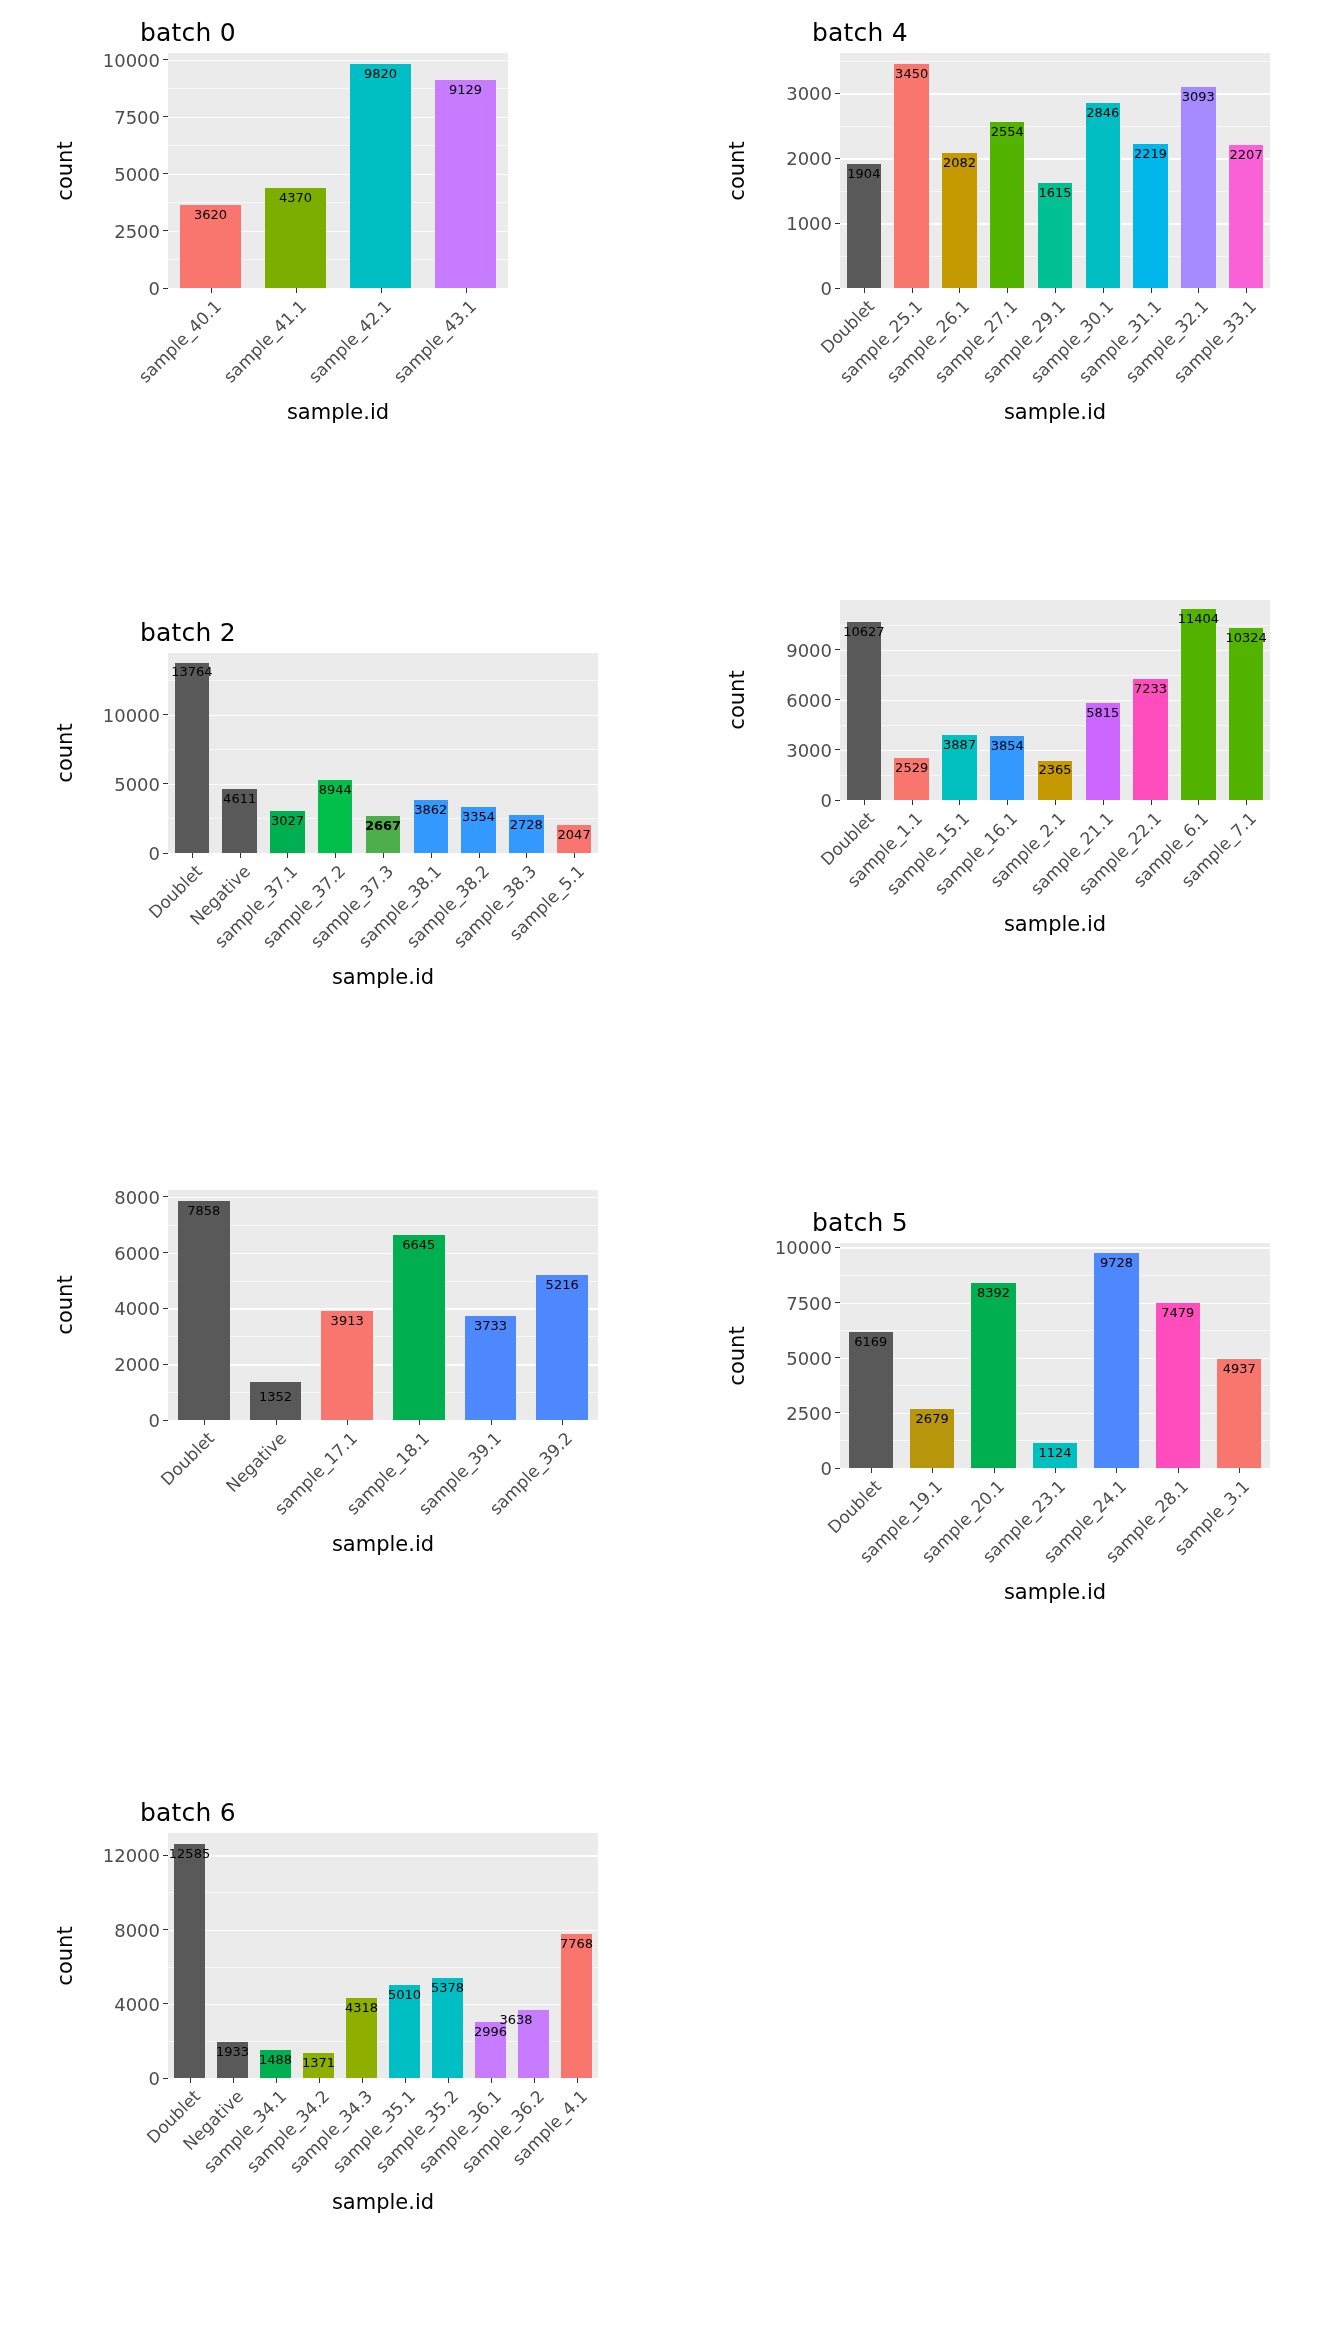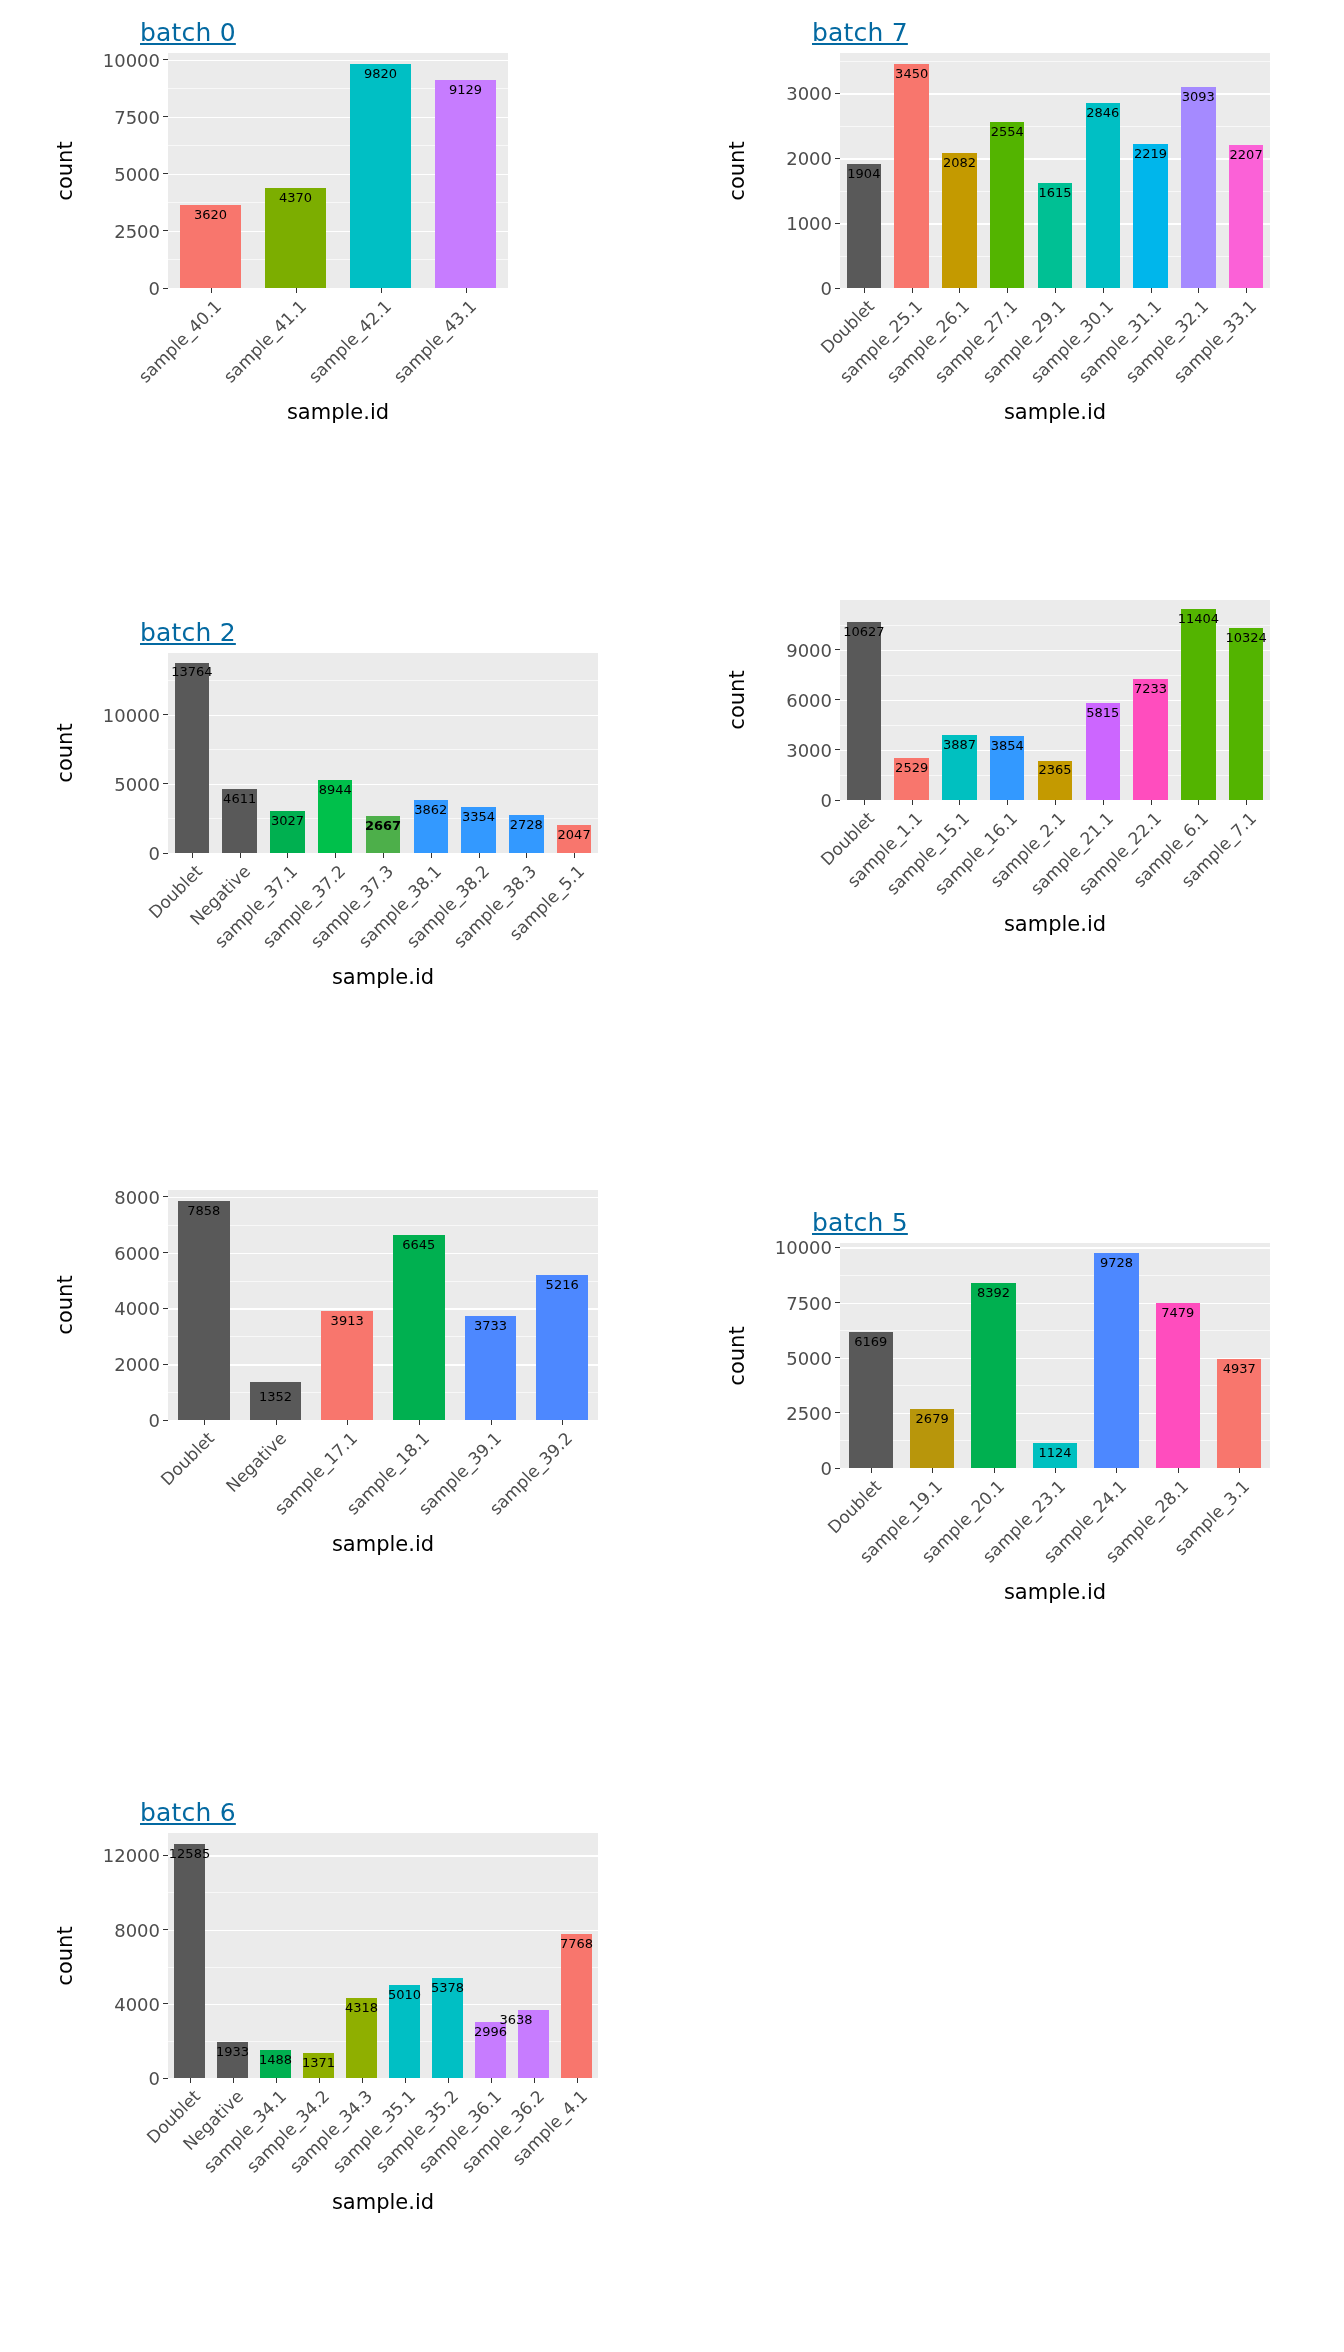--- a/index.html
+++ b/index.html
@@ -22,26 +22,25 @@
     height: 2352px;
   }
   .panel {
     position: relative;
     box-sizing: border-box;
     padding: 0;
   }
   .panel.empty { visibility: hidden; }
   .panel-title {
     font-size: 25px;
-    color: #0369a1;
+    color: #000000;
     margin: 18px 0 6px 0;
     padding-left: 140px;
     font-family: "DejaVu Sans", sans-serif;
     letter-spacing: 0.2px;
-    text-decoration: underline;
   }
   .plot-area-wrap {
     position: relative;
     margin-left: 48px;
   }
   .ylabel {
     position: absolute;
     left: 0px;
     top: 0;
     height: 100%;
@@ -185,21 +184,21 @@
           <div class="xlab" style="left: -172.5px; width: 300px;">sample_41.1</div>
           <div class="xtick" style="left: 212.5px;"></div>
           <div class="xlab" style="left: -87.5px; width: 300px;">sample_42.1</div>
           <div class="xtick" style="left: 297.5px;"></div>
           <div class="xlab" style="left: -2.5px; width: 300px;">sample_43.1</div>
         </div>
         <div class="xtitle" style="top: 347px; position: absolute; left: 120px; width: 340px;">sample.id</div>
       </div>
     </div>
     <div class="panel">
-      <div class="panel-title">batch 7</div>
+      <div class="panel-title">batch 4</div>
       <div class="plot-area-wrap" style="height: 235px; width: 550px;">
         <div class="ylabel">
           <span>count</span>
         </div>
         <div class="ytick-col">
           <div class="ytick" style="top: 235px;">0</div>
           <div class="ytick" style="top: 170.083px;">1000</div>
           <div class="ytick" style="top: 105.166px;">2000</div>
           <div class="ytick" style="top: 40.2486px;">3000</div>
         </div>

